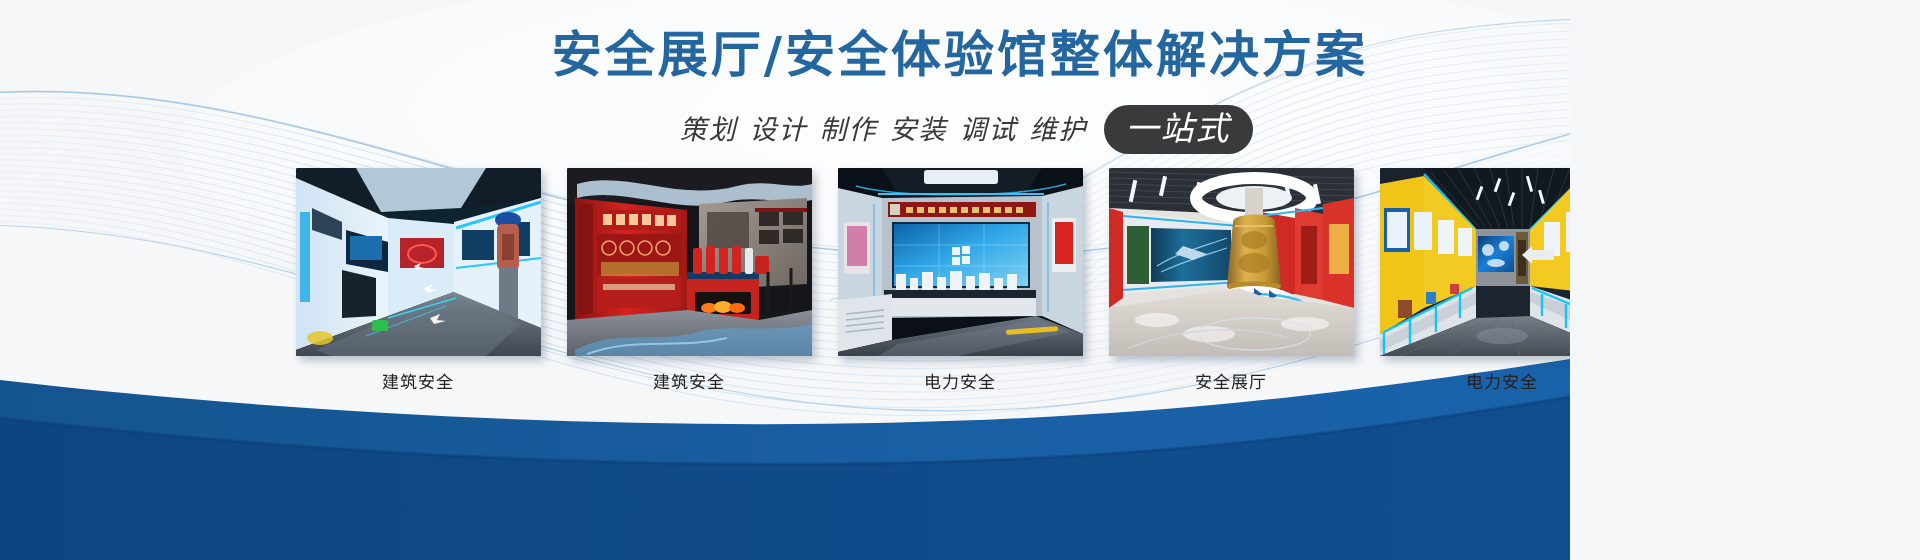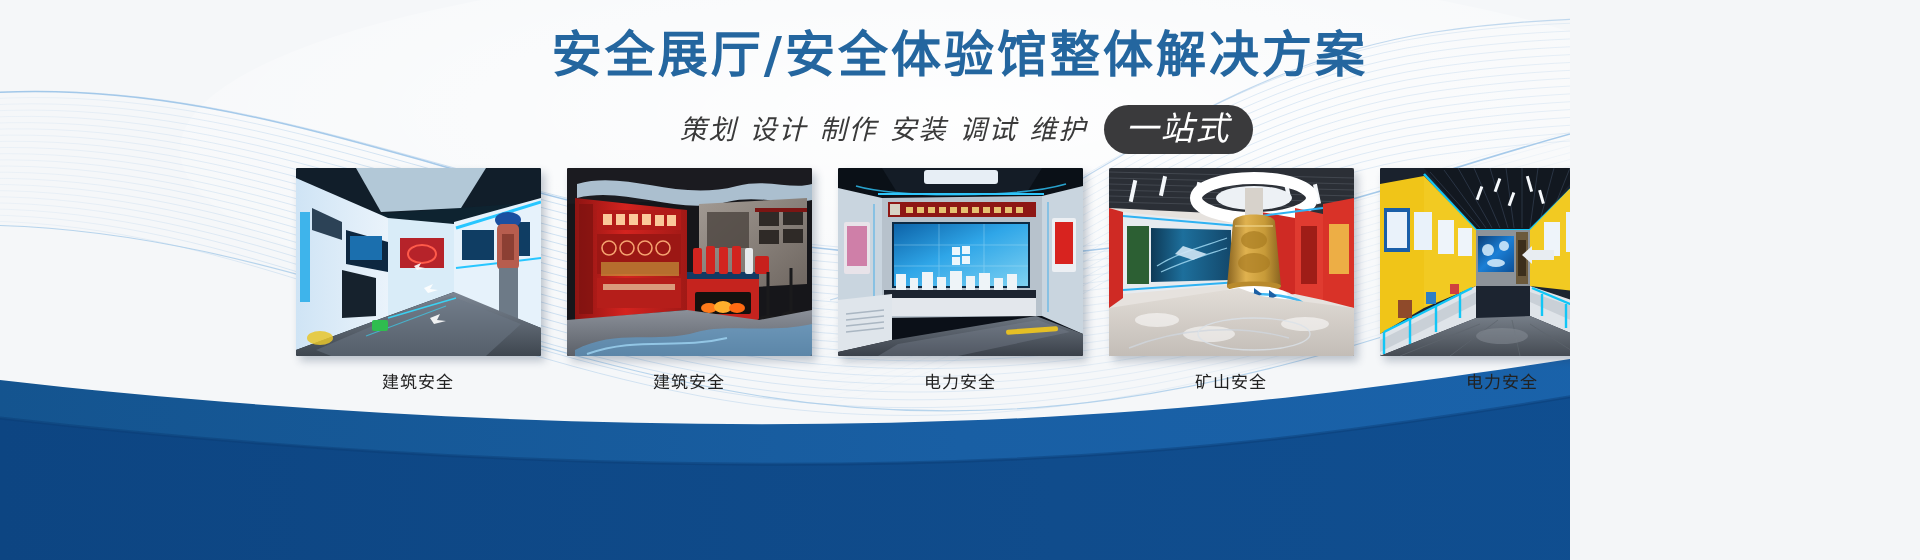--- a/index.html
+++ b/index.html
@@ -535,21 +535,21 @@
           <polygon points="0,140 130,120 152,128 245,140 245,188 0,188" fill="url(#c4floor)"></polygon>
           <g fill="#ffffff" opacity="0.55">
             <ellipse cx="48" cy="152" rx="22" ry="7"></ellipse>
             <ellipse cx="100" cy="166" rx="26" ry="8"></ellipse>
             <ellipse cx="196" cy="156" rx="24" ry="7"></ellipse>
           </g>
           <path d="M20,180 C70,160 130,156 180,170" stroke="#cfd6dd" stroke-width="1.4" fill="none" opacity="0.8"></path>
           <ellipse cx="145" cy="166" rx="56" ry="16" fill="none" stroke="#d9e1e8" stroke-width="1.4" opacity="0.8"></ellipse>
         </svg>
       </div>
-      <div class="card-caption">矿山安全</div>
+      <div class="card-caption">安全展厅</div>
     </div>
 
     <div class="card">
       <div class="card-thumb">
         <svg viewBox="0 0 245 188" preserveAspectRatio="none">
           <defs>
             <linearGradient id="c5floor" x1="0" y1="0" x2="0" y2="1">
               <stop offset="0%" stop-color="#767e88"></stop>
                 <stop offset="100%" stop-color="#454b53"></stop>
             </linearGradient>

